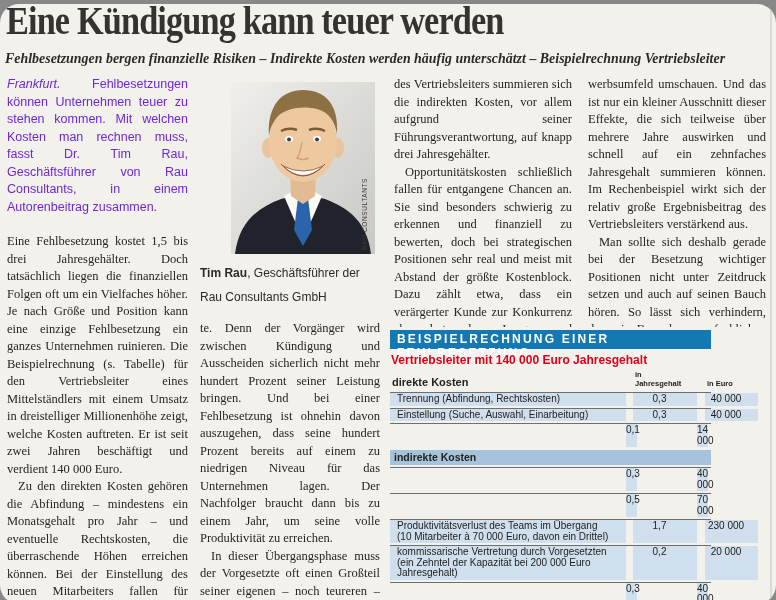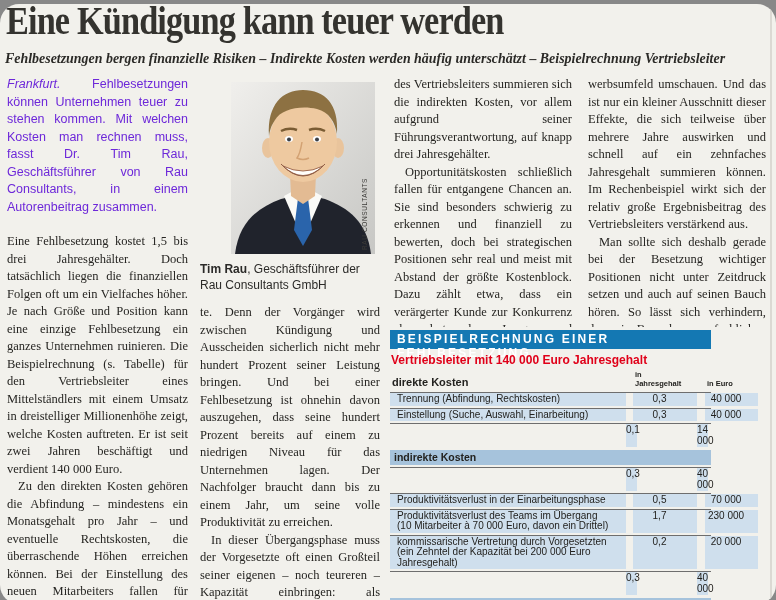--- a/index.html
+++ b/index.html
@@ -45,21 +45,21 @@
   
   .figure{position:relative;width:144px;margin:6px 0 7px 31px;}
   .figure svg{display:block;}
   .photo-credit{
     position:absolute;right:2px;bottom:4px;
     writing-mode:vertical-rl;transform:rotate(180deg);
     font-family:"Liberation Sans", sans-serif;font-size:6.5px;letter-spacing:.6px;
     color:#3c3b38;
   }
   .caption{
-    font-family:"Liberation Sans", sans-serif;font-size:12px;line-height:16px;
+    font-family:"Liberation Sans", sans-serif;font-size:12px;line-height:24px;
     text-align:left;margin-bottom:11px;color:#2b2a28;
   }
   .caption b{font-weight:700;}
   
   .cost-table{
     position:absolute;left:390px;top:326px;width:321px;
     font-family:"Liberation Sans", sans-serif;color:#23221f;
   }
   .t-titlebar{
     background:var(--table-header-bg);color:#fff;font-weight:700;font-size:12px;
@@ -189,21 +189,20 @@
           <div class="t-cell t-val">14 000</div>
         </div>
         <div class="t-band">indirekte Kosten</div>
         <div class="tgrid t-row">
           <div></div>
           <div class="t-cell t-val">0,3</div>
           <div></div>
           <div class="t-cell t-val">40 000</div>
         </div>
         <div class="tgrid t-row">
-          <div class="t-cell t-label">Produktivitätsverlust in der Einarbeitungsphase</div>
           <div></div>
           <div class="t-cell t-val">0,5</div>
           <div></div>
           <div class="t-cell t-val">70 000</div>
         </div>
         <div class="tgrid t-row">
           <div class="t-cell t-label">Produktivitätsverlust des Teams im Übergang<span class="sub">(10 Mitarbeiter à 70 000 Euro, davon ein Drittel)</span></div>
           <div></div>
           <div class="t-cell t-val">1,7</div>
           <div></div>

